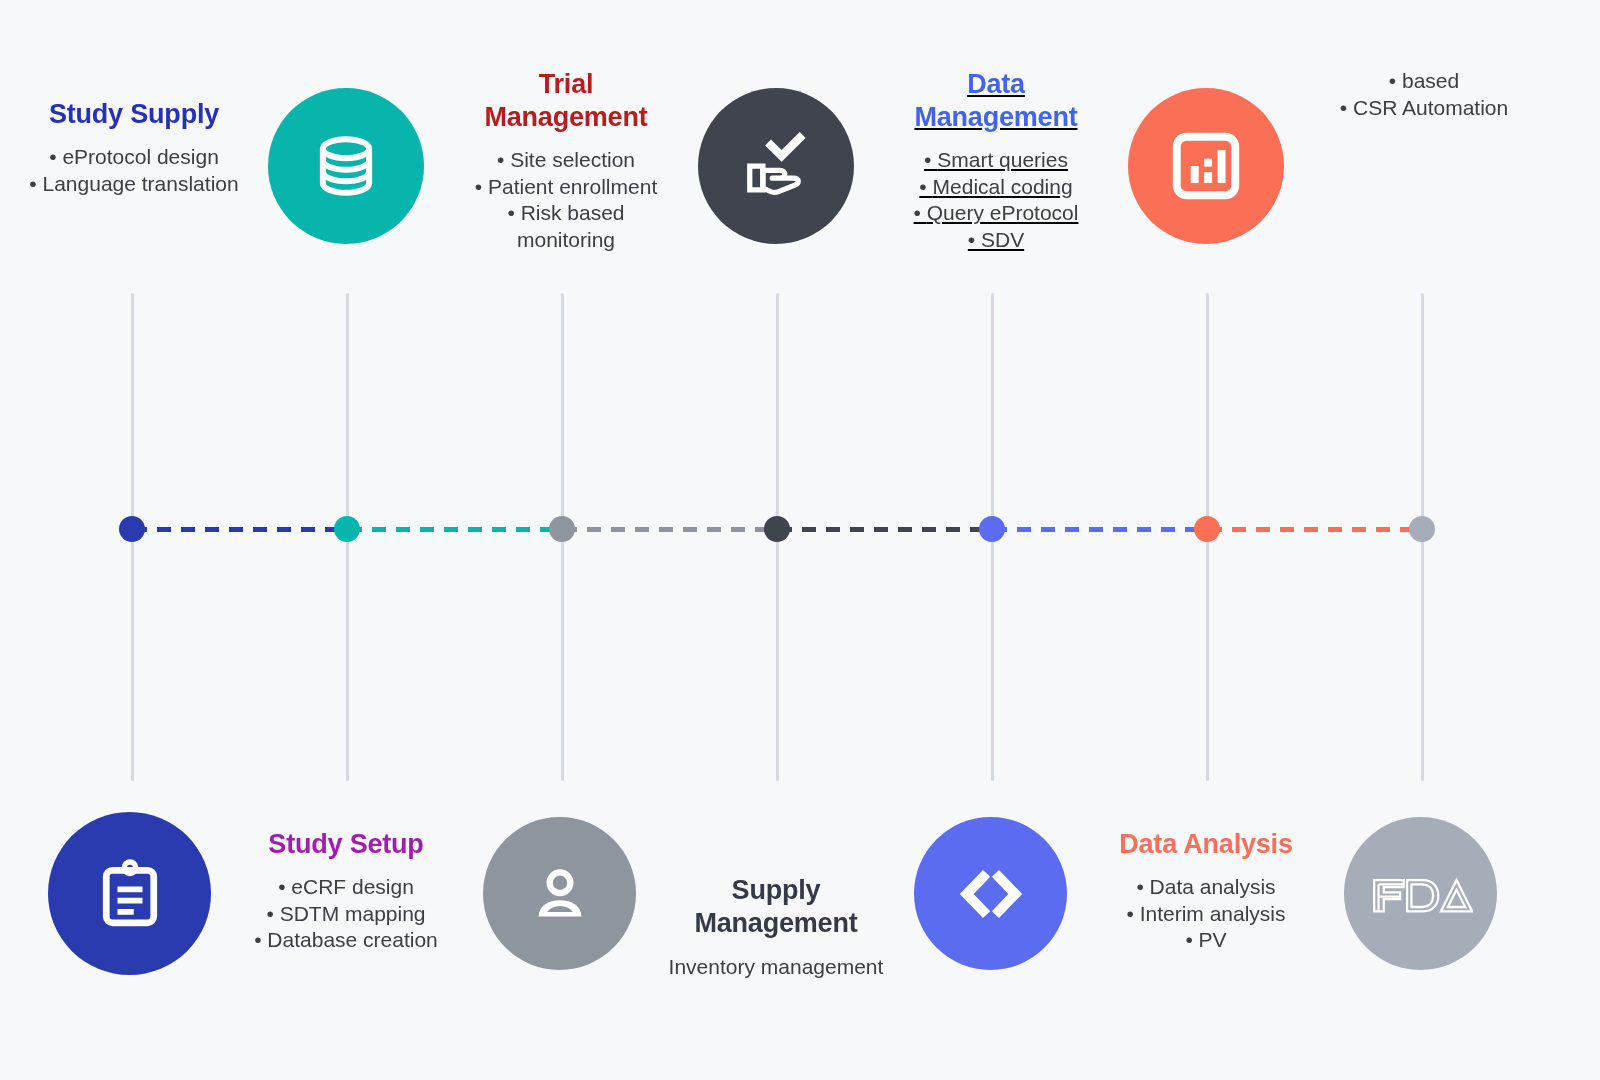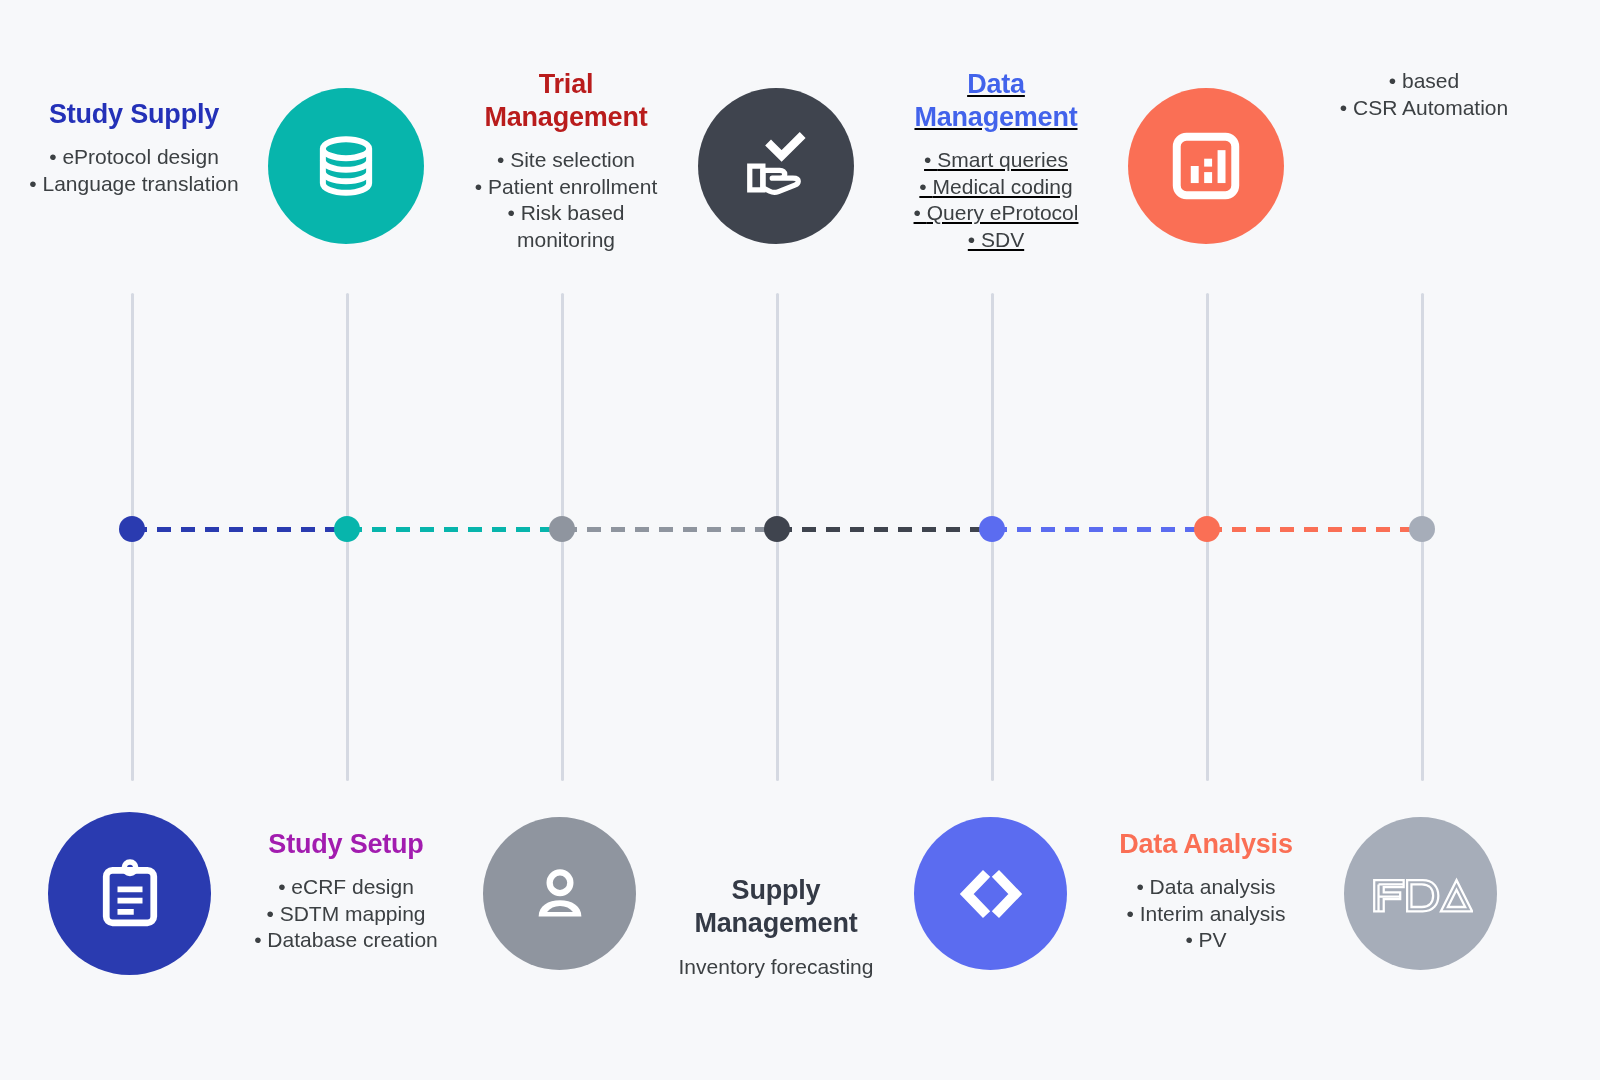--- a/index.html
+++ b/index.html
@@ -140,21 +140,21 @@
     <div class="blk-title" style="color:#a21caf;">Study Setup</div>
     <ul class="blk-list">
       <li><span class="bl">•&nbsp;</span><span>eCRF design</span></li>
       <li><span class="bl">•&nbsp;</span><span>SDTM mapping</span></li>
       <li><span class="bl">•&nbsp;</span><span>Database creation</span></li>
     </ul>
   </div>
 
   <div class="txt-block" style="left:666px; top:838px; width:220px;">
     <div class="blk-title" style="color:#343a46;margin-top:36px;">Supply Management</div>
-    <div class="plain-line">Inventory forecasting</div>
+    <div class="plain-line">Inventory management</div>
   </div>
 
   <div class="txt-block" style="left:1096px; top:828px; width:220px;">
     <div class="blk-title" style="color:#fa6f55;">Data Analysis</div>
     <ul class="blk-list">
       <li><span class="bl">•&nbsp;</span><span>Data analysis</span></li>
       <li><span class="bl">•&nbsp;</span><span>Interim analysis</span></li>
       <li><span class="bl">•&nbsp;</span><span>PV</span></li>
     </ul>
   </div>

